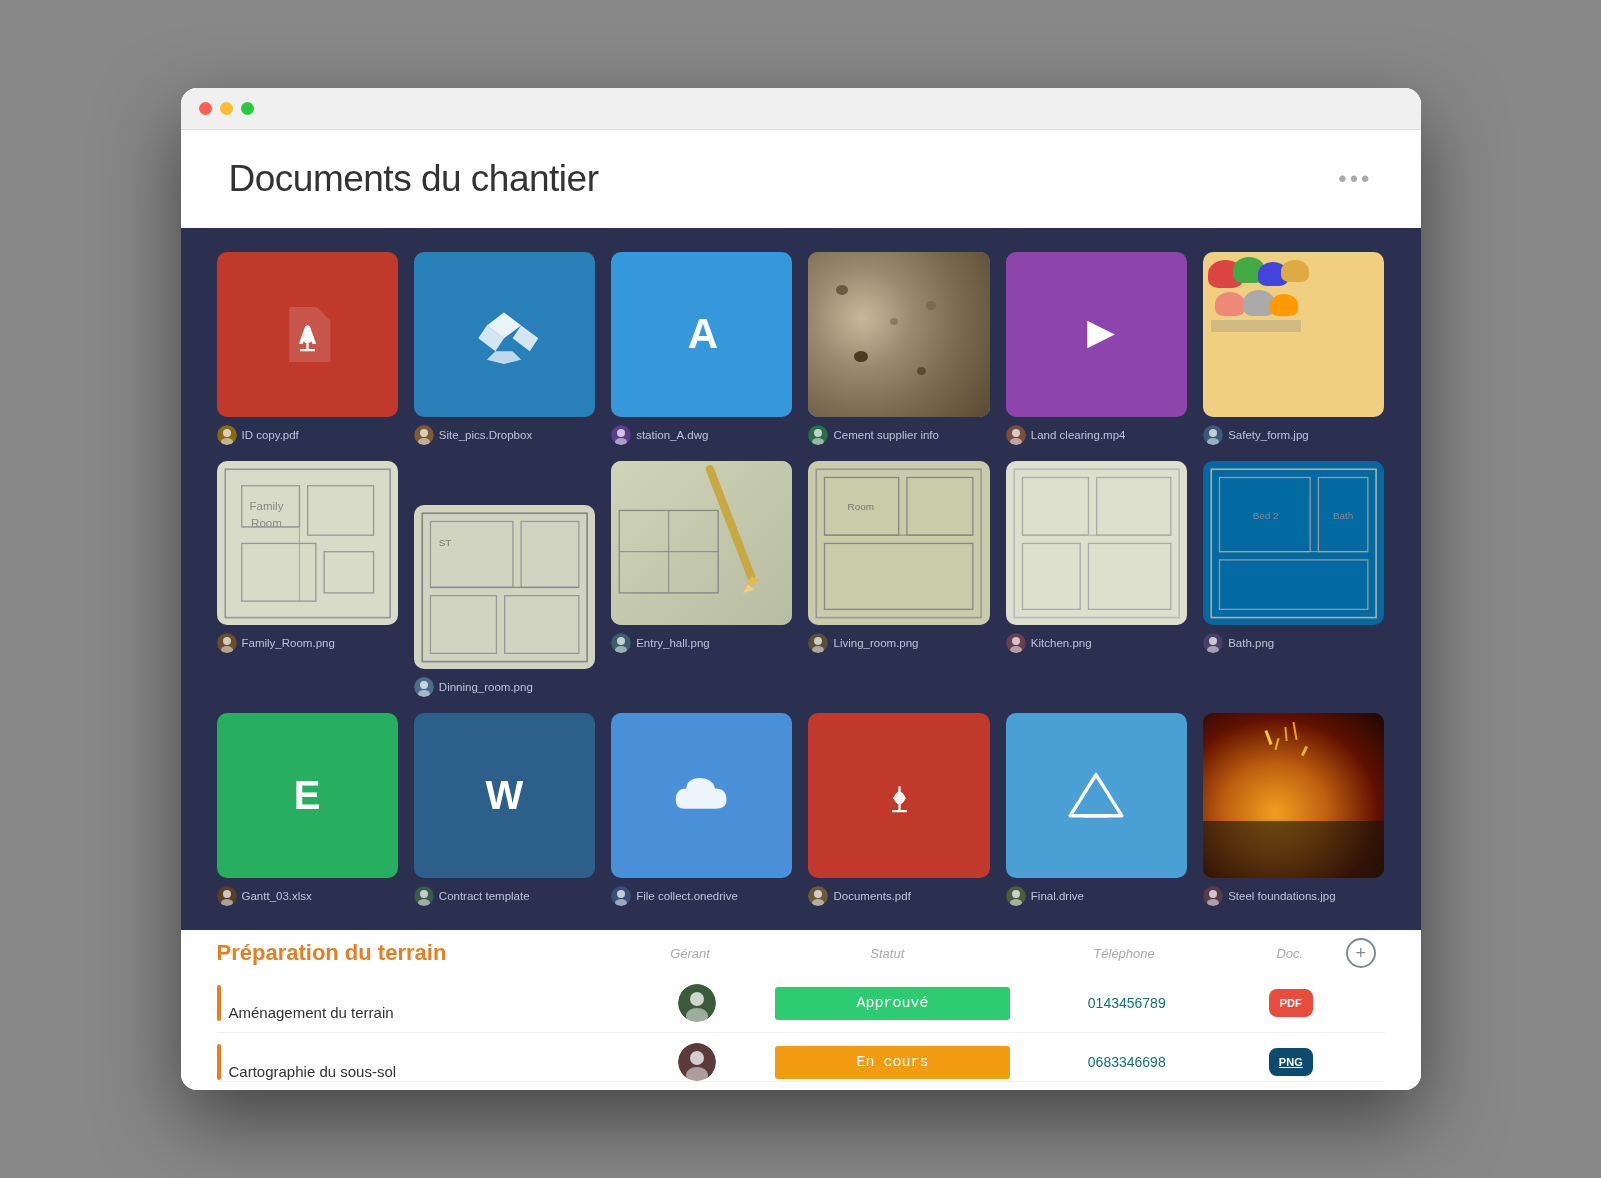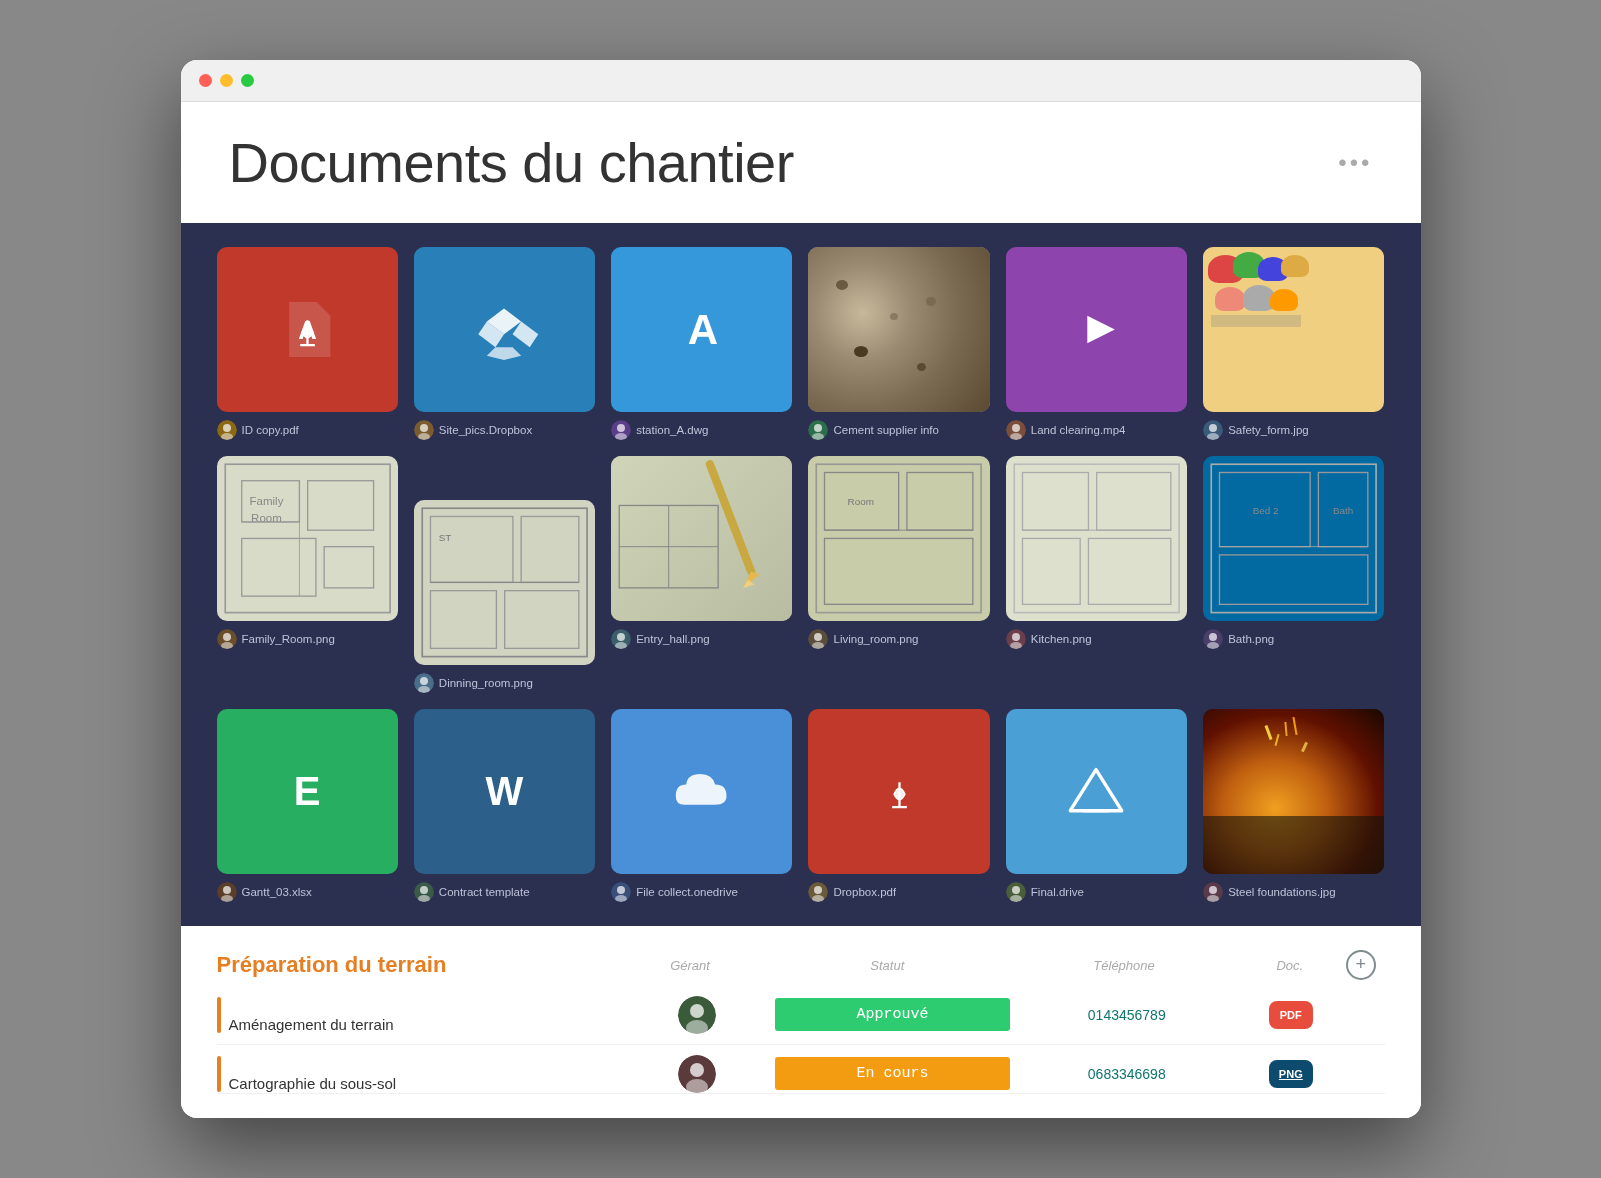--- a/index.html
+++ b/index.html
@@ -35,21 +35,21 @@
     .tl-green { background: #28ca42; }
 
     .header-section {
       background: #fff;
       padding: 28px 48px;
       display: flex;
       justify-content: space-between;
       align-items: center;
     }
     .page-title {
-      font-size: 56px;
+      font-size: 37px;
       font-weight: 300;
       color: #333;
       letter-spacing: -0.5px;
     }
     .more-icon {
       font-size: 24px;
       color: #aaa;
       letter-spacing: 3px;
       cursor: pointer;
     }
@@ -116,21 +116,21 @@
     
     .blueprint-bg {
       background: #e8ead0;
       display: grid;
       place-items: center;
     }
 
     
     .table-section {
       background: #fff;
-      padding: 24px 36px;
+      padding: 8px 36px;
     }
     .section-title {
       font-size: 22px;
       font-weight: 600;
       color: #e67e22;
       flex: 1;
     }
     .col-task { flex: 2.5; }
     .col-gerant { flex: 1; text-align: center; }
     .col-statut { flex: 1.5; text-align: center; }
@@ -574,21 +574,21 @@
           </svg>
         </div>
         <div class="file-label-row">
           <div class="avatar-small">
             <svg viewBox="0 0 20 20">
                 <circle cx="10" cy="10" r="10" fill="#6A5A3A"></circle>
                 <circle cx="10" cy="8" r="4" fill="#fff" opacity="0.7"></circle>
                 <ellipse cx="10" cy="17" rx="6" ry="4" fill="#fff" opacity="0.5"></ellipse>
               </svg>
           </div>
-          <span class="file-name">Dropbox.pdf</span>
+          <span class="file-name">Documents.pdf</span>
         </div>
       </div>
 
       <div class="file-item">
         <div class="file-thumb bg-skyblue">
           <svg viewBox="0 0 80 70" width="70" height="60">
 
             <polygon points="40,10 70,58 10,58" fill="none" stroke="white" stroke-width="4" stroke-linejoin="round"></polygon>
             <line x1="25" y1="58" x2="55" y2="58" stroke="white" stroke-width="4"></line>
           </svg>

